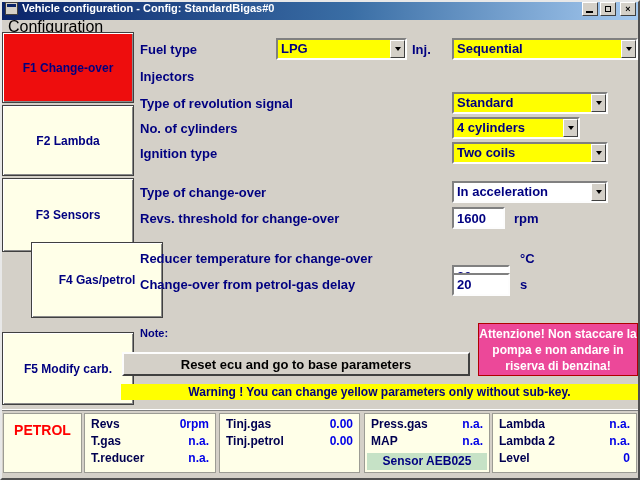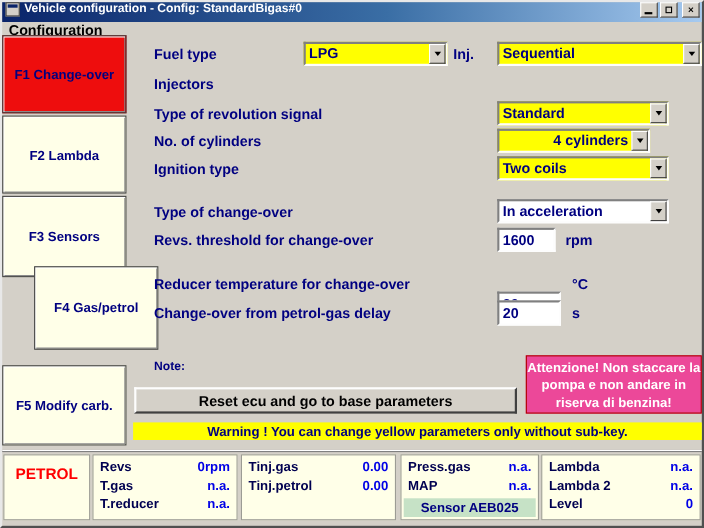--- a/index.html
+++ b/index.html
@@ -26,25 +26,25 @@
     width:16px; height:14px; margin-left:2px; background:#D4D0C8;
     border:1px solid; border-color:#fff #404040 #404040 #fff;
     display:flex; align-items:center; justify-content:center;
     font-size:9px; font-weight:bold; color:#000; position:relative;
   }
   .min-glyph { position:absolute; left:3px; bottom:2px; width:7px; height:2px; background:#000; }
   .restore-glyph { position:absolute; left:4px; top:3px; width:6px; height:6px; border:1px solid #000; background:#D4D0C8; }
   .restore-glyph::before { content:""; position:absolute; left:2px; top:-3px; width:6px; height:6px; border:1px solid #000; background:#D4D0C8; z-index:-1; }
   
   .menubar { position:absolute; left:0; top:18px; width:636px; height:14px; display:flex; align-items:center; }
-  .menu-item { display:inline-block; font-size:13px; color:#000; padding:1px 6px;font-weight:bold; }
+  .menu-item { display:inline-block; font-size:16px; color:#000; padding:1px 6px; }
   .menu-item::first-letter { text-decoration:underline; }
   
   .side-btn {
-    position:absolute; left:0; width:113px; background:#FFFFE8;
+    position:absolute; left:0; width:132px; background:#FFFFE8;
     border:1px solid #404040;
     box-shadow:inset 1px 1px 0 #fff, inset -1px -1px 0 #8A8A8A;
     color:#000080; font-size:12px; font-weight:bold;
     display:flex; align-items:center; justify-content:center; text-align:center;
   }
   .side-btn.active { background:#EE0D0D; }
   
   .flabel { position:absolute; color:#000080; font-size:13px; font-weight:bold; white-space:nowrap; }
   .combo {
     position:absolute; display:flex; height:22px;
@@ -144,21 +144,21 @@
     <span class="cbtn">
         <span class="tri"></span>
       </span>
   </div>
   <div class="combo" style="left:450px;top:90px;width:156px;">
     <span class="ctext">Standard</span>
     <span class="cbtn">
         <span class="tri"></span>
       </span>
   </div>
-  <div class="combo" style="left:450px;top:115px;width:139px;text-align:right;">
+  <div class="combo" style="left:450px;top:115px;width:128px;">
     <span class="ctext">4 cylinders</span>
     <span class="cbtn">
         <span class="tri"></span>
       </span>
   </div>
   <div class="combo" style="left:450px;top:140px;width:156px;">
     <span class="ctext">Two coils</span>
     <span class="cbtn">
         <span class="tri"></span>
       </span>

